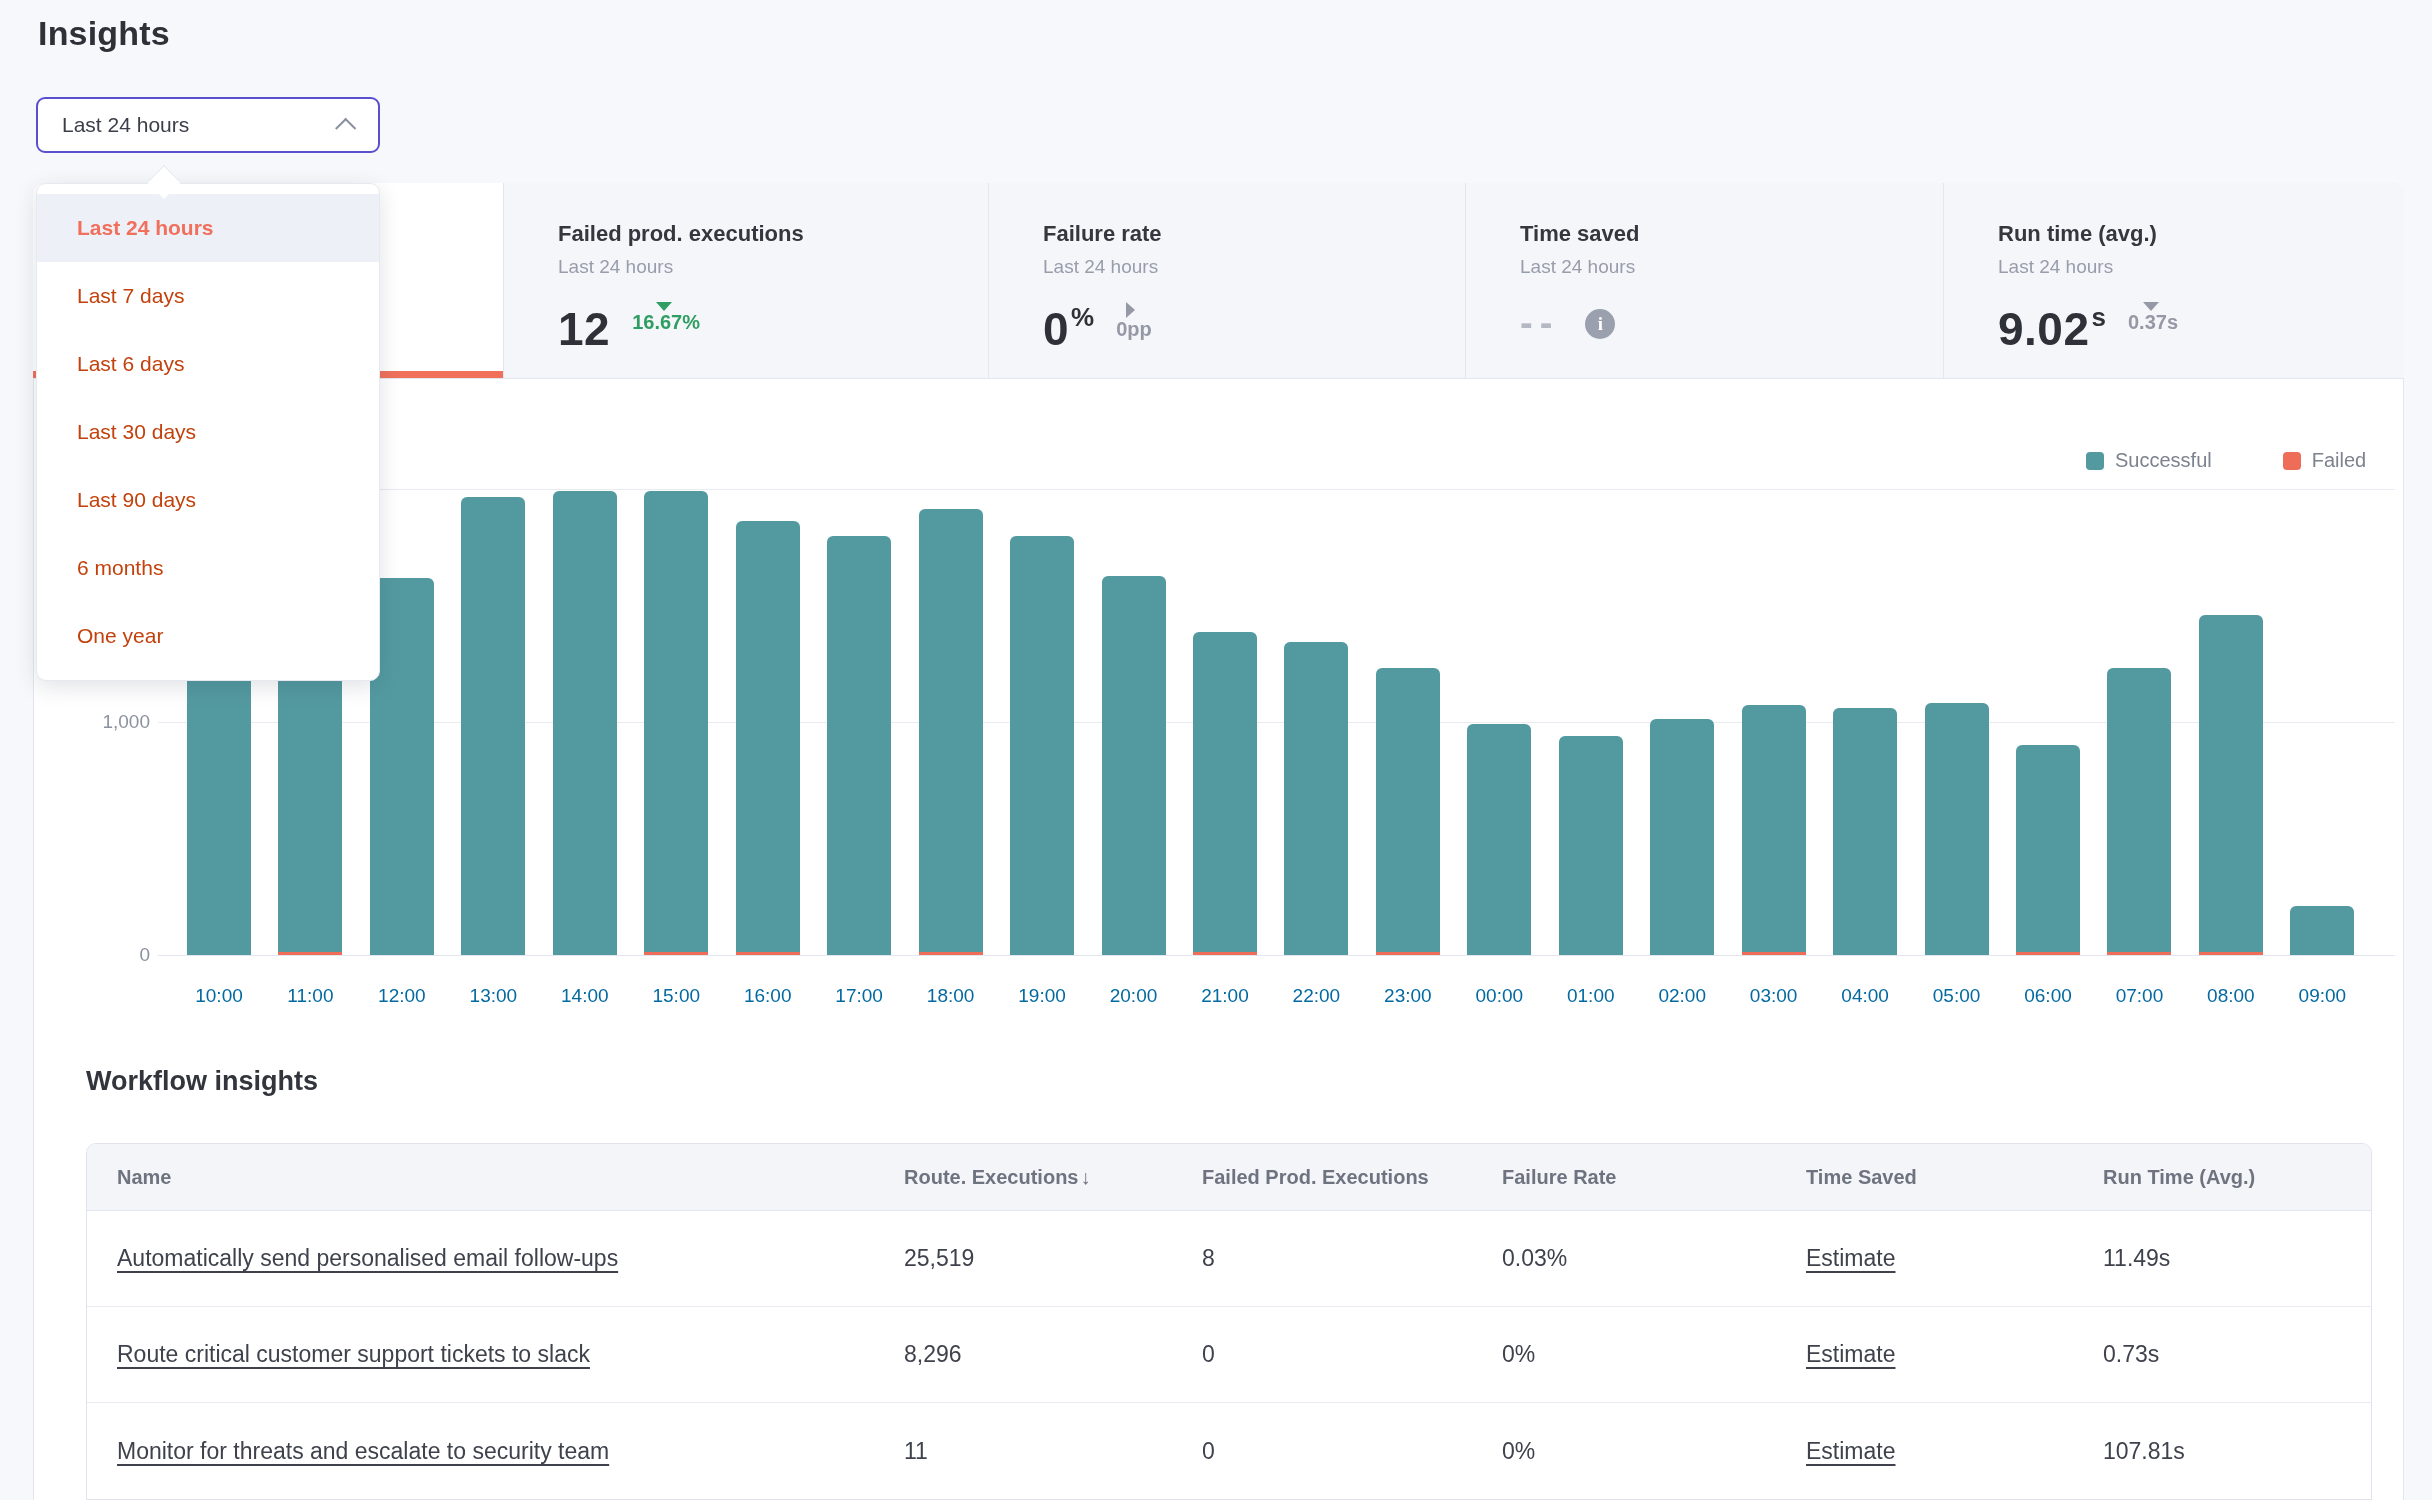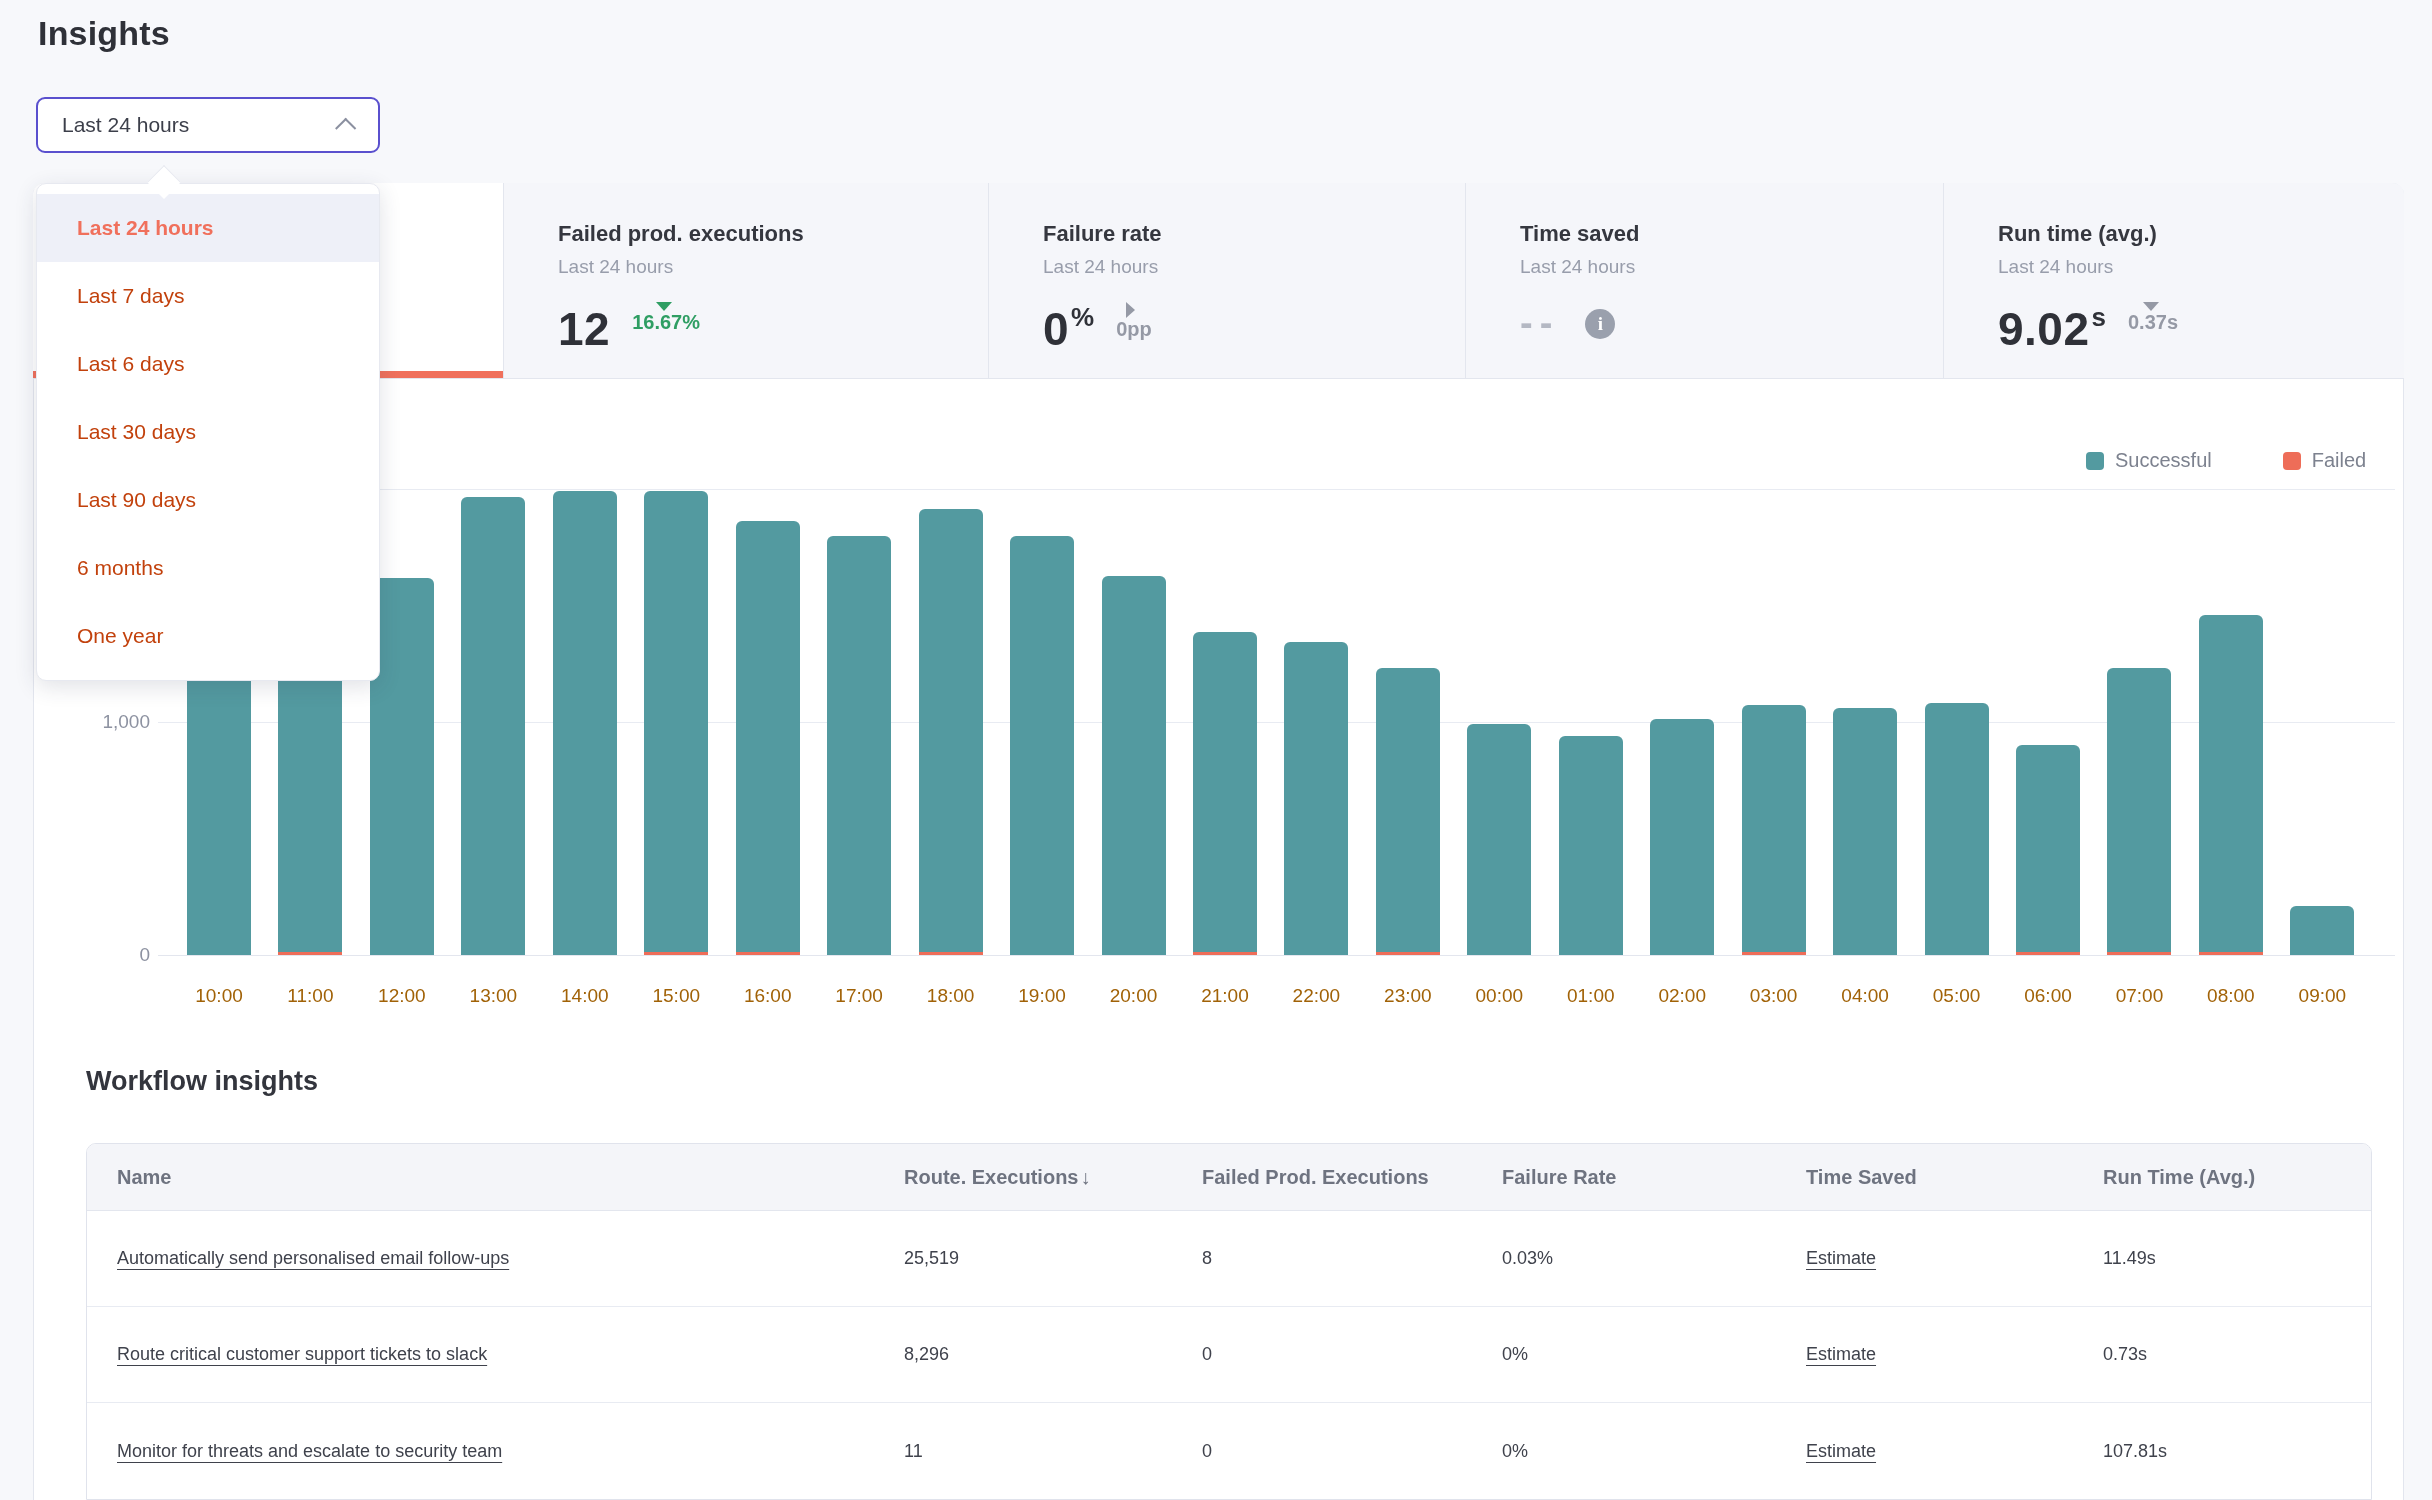--- a/index.html
+++ b/index.html
@@ -51,37 +51,37 @@
   .tri-right { width:0; height:0; border-top:8px solid transparent; border-bottom:8px solid transparent;
     border-left:9px solid currentColor; margin-right:7px; }
   .info-icon { width:30px; height:30px; border-radius:50%; background:#9aa0ad; color:#fff;
     font-size:19px; font-weight:700; display:flex; align-items:center; justify-content:center;
     margin-left:26px; font-family:"Liberation Serif","DejaVu Serif",serif; }
 
   
   .gridline { height:1px; background:#e8ebf2; left:158px; width:2237px; }
   .ytick { left:40px; width:110px; height:26px; line-height:26px; text-align:right;
     font-size:19px; color:#8d92a1; }
-  .xtick { width:92px; height:26px; line-height:26px; text-align:center; font-size:19px; color:#a16207; top:983px; }
+  .xtick { width:92px; height:26px; line-height:26px; text-align:center; font-size:19px; color:#0369a1; top:983px; }
   .bar-seg { width:64px; }
   .bar-success { border-radius:6px 6px 0 0; }
   .legend { left:2086px; top:449px; display:flex; align-items:center; z-index:4;gap:44px; }
   .legend .sq { width:18px; height:18px; border-radius:4px; margin-right:11px; }
   .legend .lab { font-size:20px; color:#7d828f; }
   .legend .item { display:flex; align-items:center; }
   .legend .item + .item { margin-left:27px; }
 
   
   .section-title { left:86px; top:1066px; font-size:27px; font-weight:700; color:#33353d; }
   .wtable { left:86px; top:1143px; width:2286px; background:#fff; border:1px solid #e0e3ec;
     border-radius:10px 10px 0 0; overflow:hidden; }
   .trow { display:grid; grid-template-columns:787px 298px 300px 304px 297px auto;
     align-items:center; padding-left:30px; }
   .trow.head { height:67px; background:#f4f5f9; border-bottom:1px solid #e3e6ee; }
-  .trow.body { height:96px; border-bottom:1px solid #e8ebf2; font-size:18px; color:#3f424c; }
+  .trow.body { height:96px; border-bottom:1px solid #e8ebf2; font-size:23px; color:#3f424c; }
   .trow.body:last-child { border-bottom:none; }
   .th { font-size:20px; font-weight:600; color:#6e7380; display:flex; align-items:center; }
   .sort-ico { font-size:20px; margin-left:2px; }
   .cell-link { text-decoration:underline; text-underline-offset:5px; color:#3f424c; cursor:pointer; }
 </style>
 </head>
 <body>
 
 <div class="abs content-card"></div>
 

